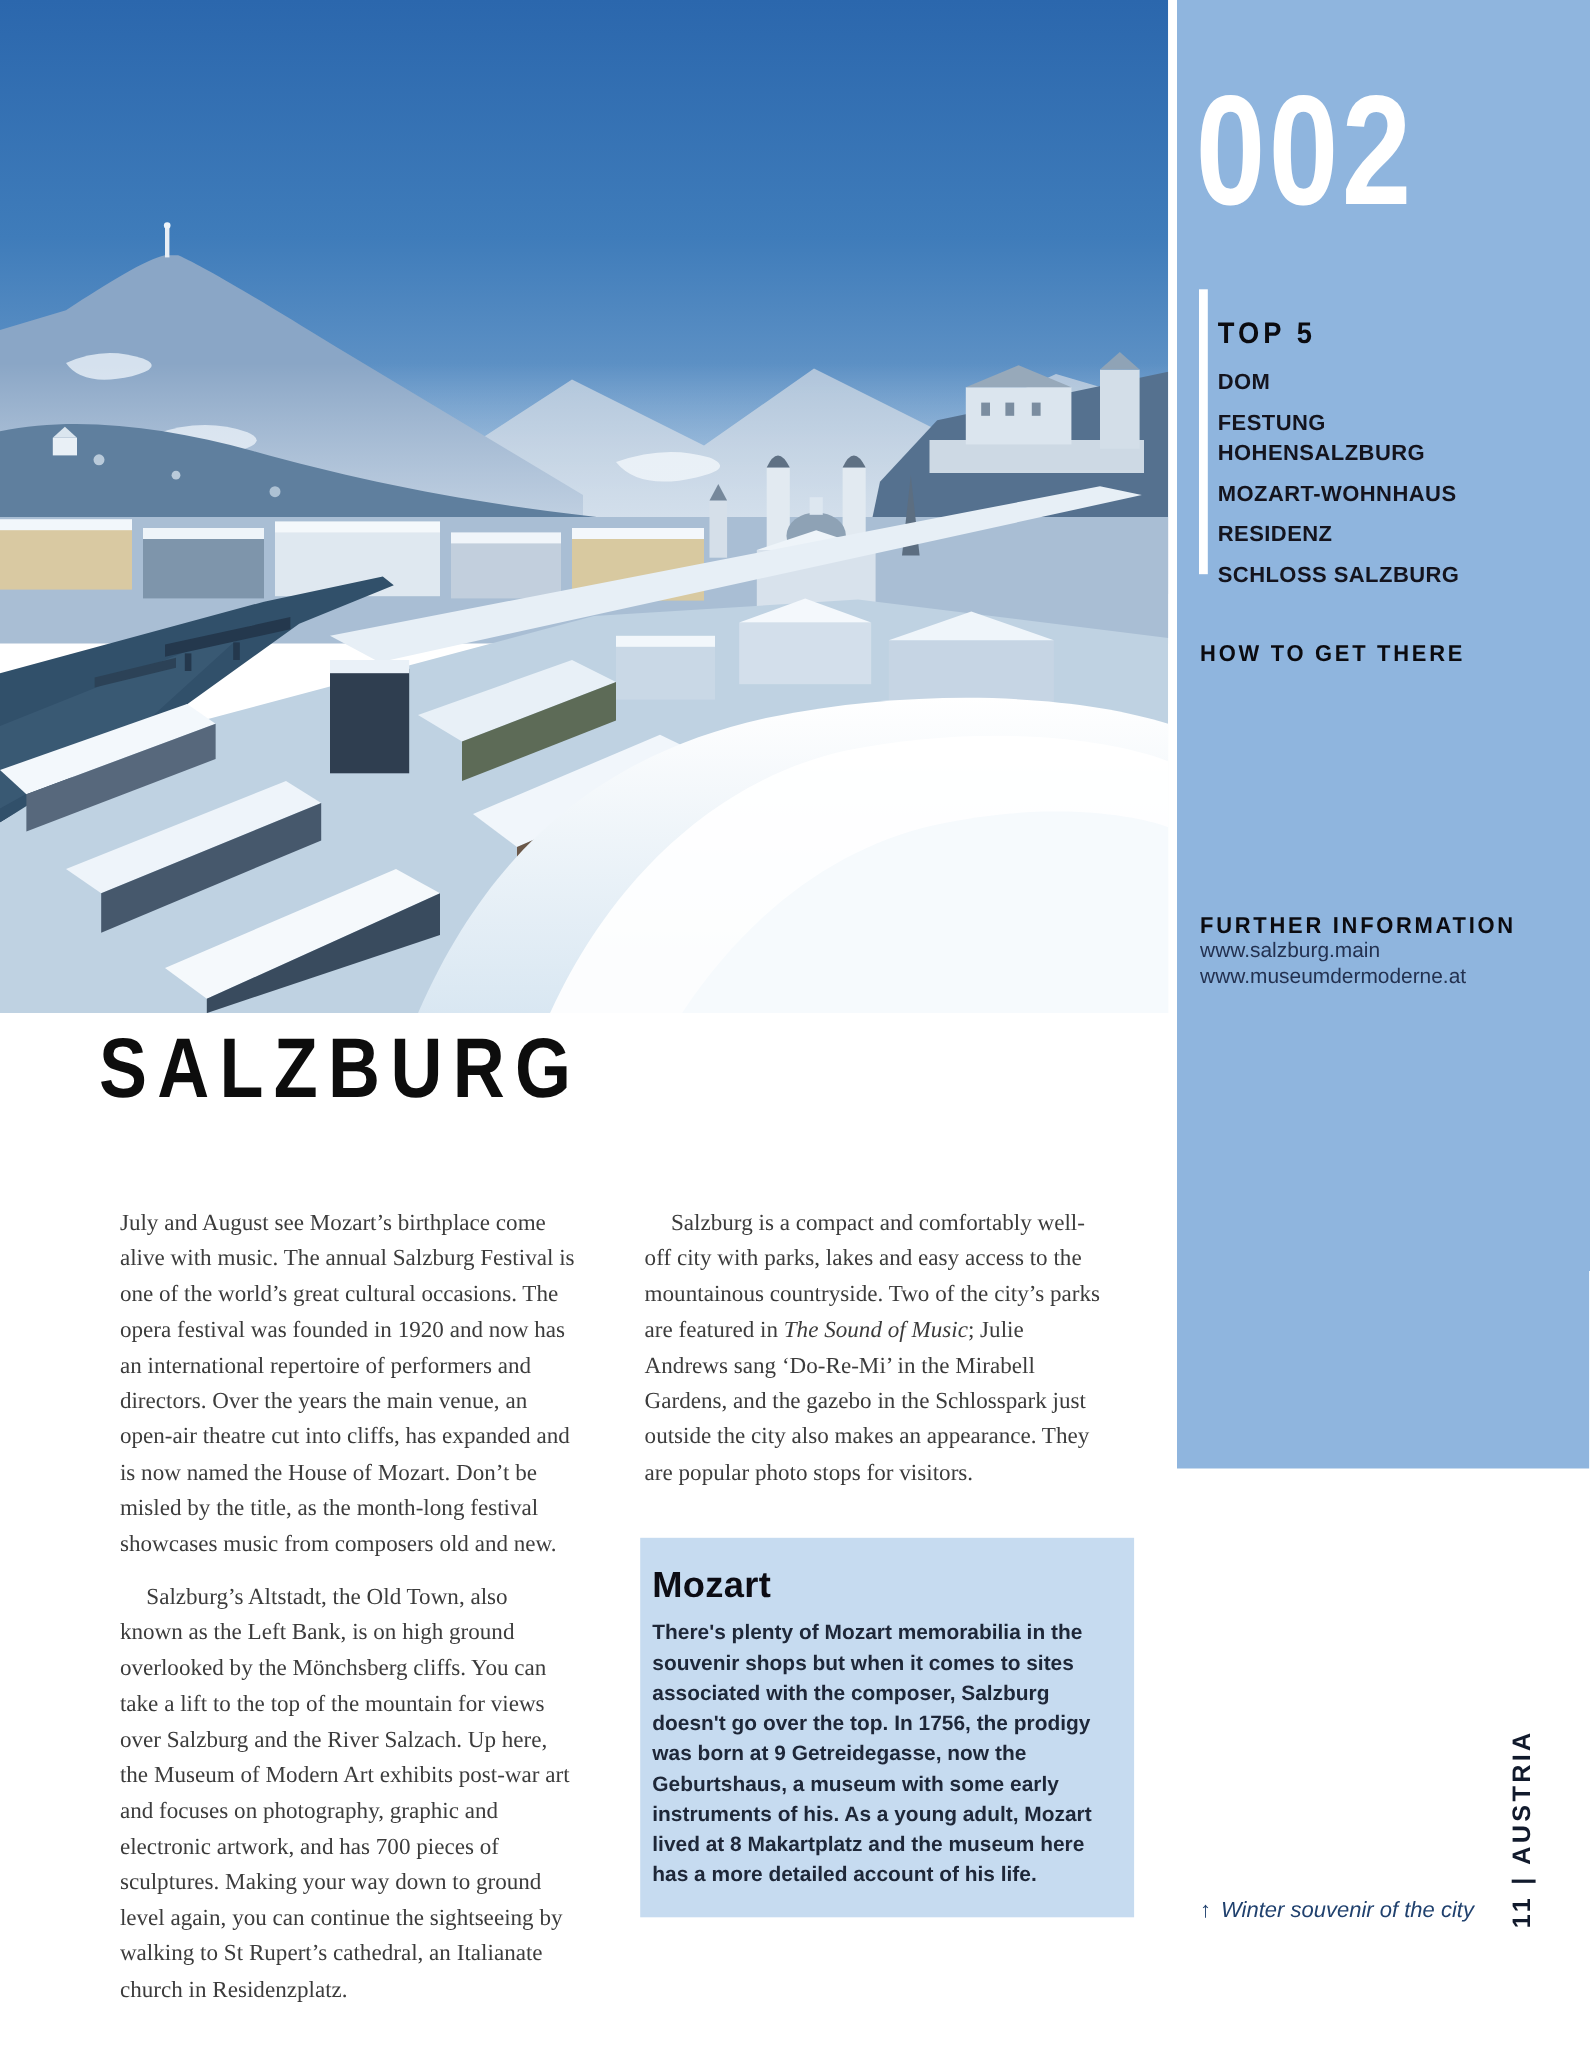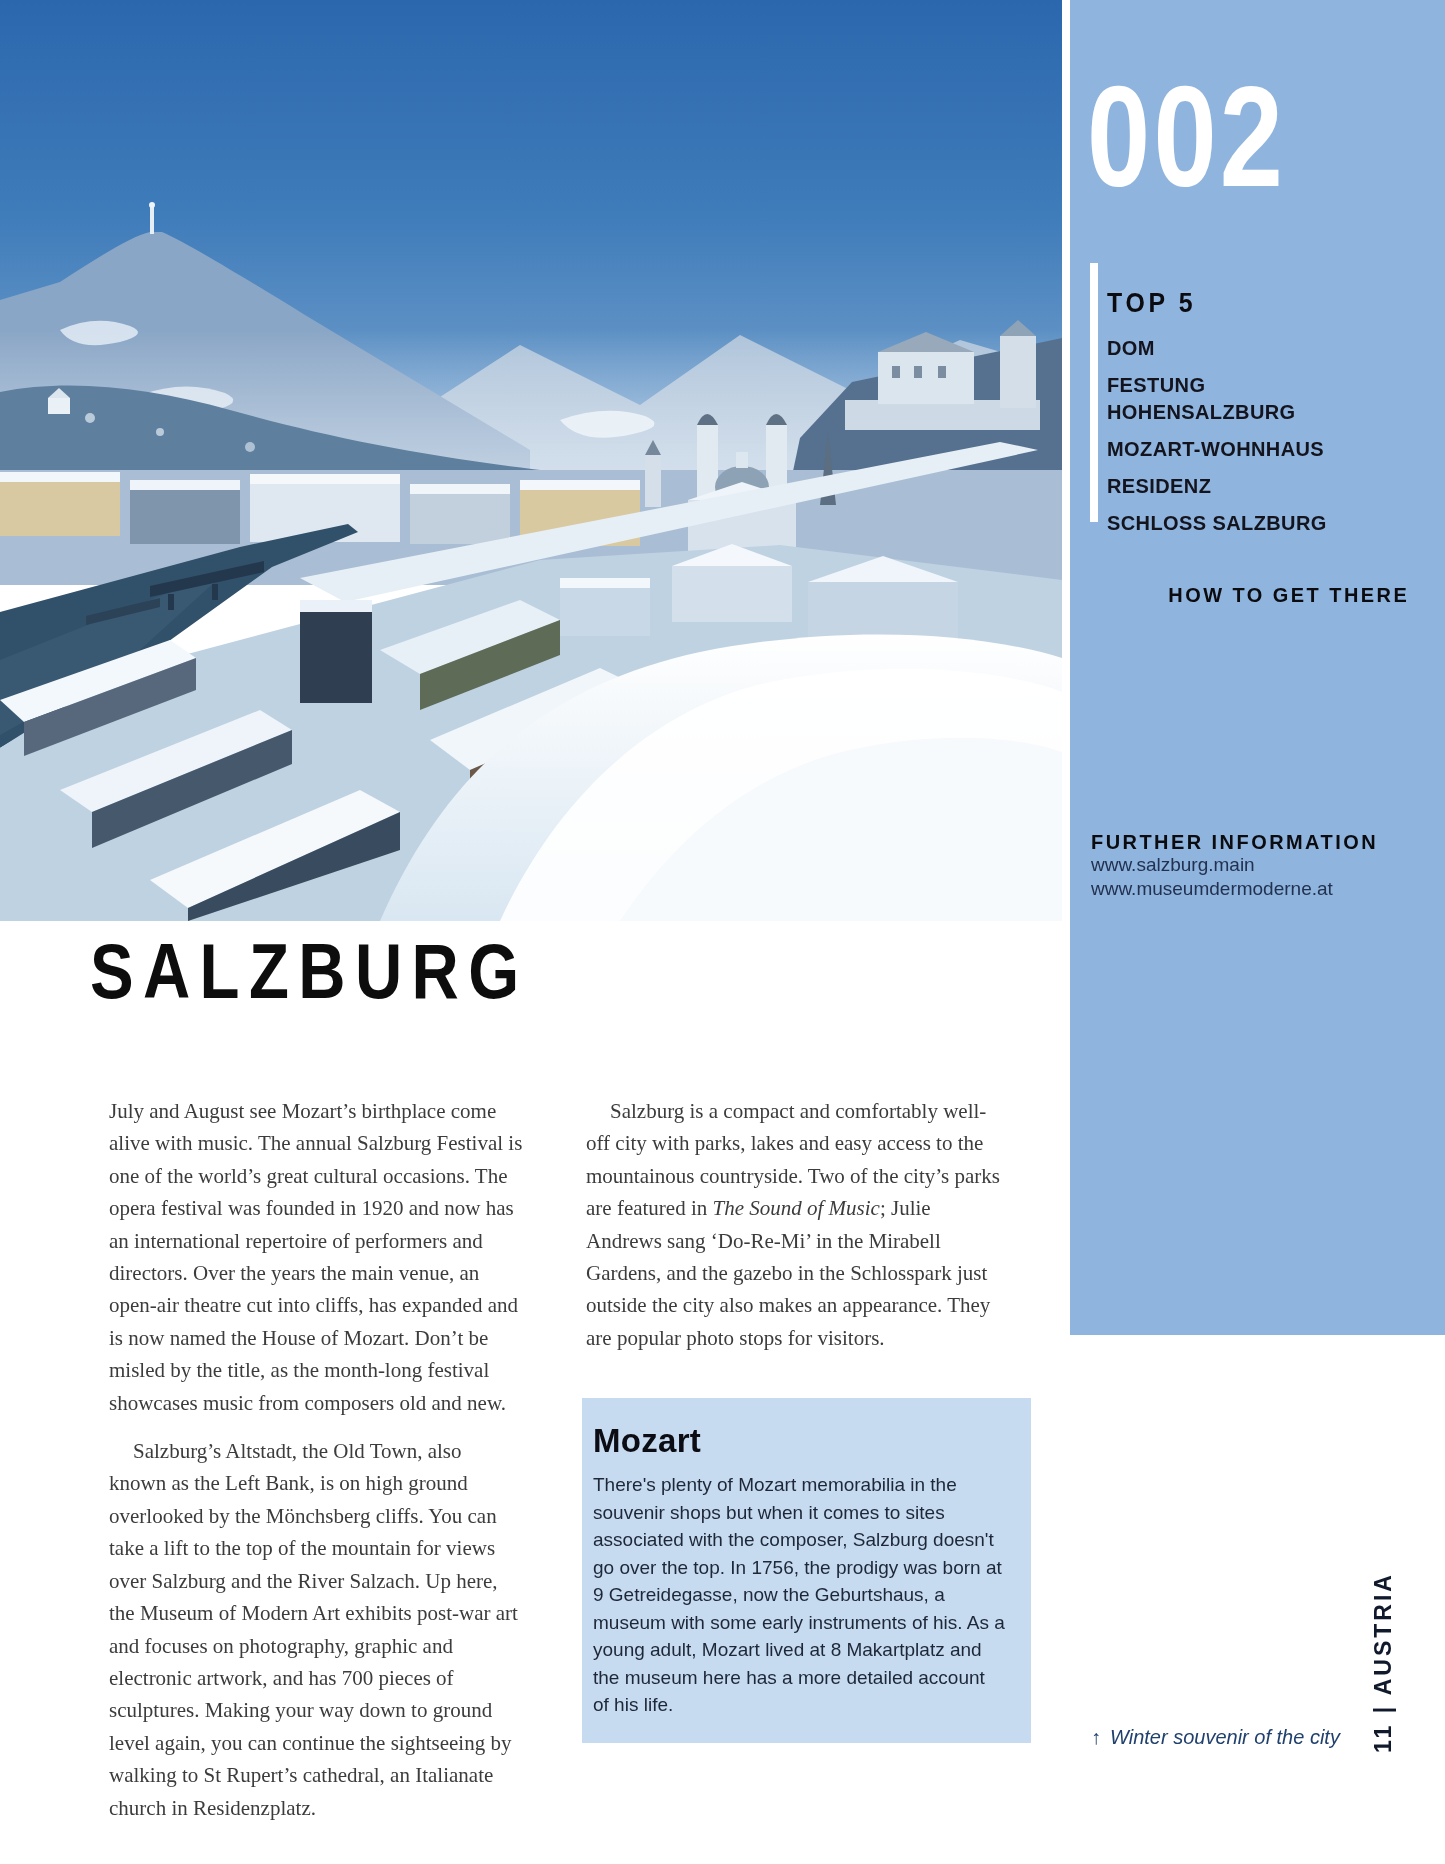--- a/index.html
+++ b/index.html
@@ -23,21 +23,21 @@
   .sidebar{position:absolute;left:1070px;top:0;width:375px;height:1335px;background:var(--sidebar-bg);}
   .edition-number{position:absolute;left:17px;top:66px;font-weight:700;font-size:142px;line-height:1;
         color:var(--number-color);letter-spacing:4px;transform:scaleX(0.8);transform-origin:left top;white-space:nowrap;}
   .top5-rule{position:absolute;left:20px;top:263px;width:8px;height:259px;background:var(--rule-color);}
   .top5{position:absolute;left:37px;top:270px;width:250px;margin-top:20px;}
   .top5-heading{font-weight:700;font-size:27px;line-height:1;letter-spacing:4px;color:var(--heading-color);
         transform:scaleX(0.92);transform-origin:left top;margin-bottom:18px;white-space:nowrap;}
   .top5-list{list-style:none;margin:0;padding:0;width:232px;}
   .top5-list li{font-weight:700;font-size:20px;line-height:27px;letter-spacing:0.4px;color:#14141e;margin-bottom:10px;}
   .side-section{position:absolute;left:21px;width:335px;}
-  .howto{top:583px;text-align:right;}
+  .howto{top:583px;}
   .further{top:830px;}
   .section-heading{font-weight:700;font-size:21px;line-height:1.1;letter-spacing:2.6px;color:var(--heading-color);
         transform:scaleX(0.95);transform-origin:left top;white-space:nowrap;}
   .section-body{margin:9px 0 0 0;font-size:19px;line-height:24.5px;color:var(--sidebar-text);}
   .url-line{font-size:19px;line-height:24px;color:var(--sidebar-text);}
   .further .url-line:first-of-type{margin-top:8px;}
   .caption{position:absolute;left:21px;top:1726px;font-style:italic;font-size:20px;color:var(--caption-color);white-space:nowrap;}
   .caption .arrow{font-style:normal;margin-right:9px;}
   .page-edge-label{position:absolute;left:300px;top:1575px;height:178px;writing-mode:vertical-rl;
         transform:rotate(180deg);font-weight:700;font-size:23px;letter-spacing:3px;color:#111a2c;white-space:nowrap;}
@@ -46,21 +46,21 @@
         letter-spacing:11px;color:#0d0d0d;transform:scaleX(0.85);transform-origin:left top;white-space:nowrap;}
   .col{position:absolute;top:1079px;font-family:"Liberation Serif",serif;font-size:21px;line-height:32.4px;
         color:var(--body-text);}
   .col p{margin:16px;}
   .col-left{left:93px;width:446px;}
   .col-right{left:570px;width:448px;}
   .indent{text-indent:24px;}
   .mozart-box{position:absolute;left:582px;top:1398px;width:449px;height:345px;box-sizing:border-box;
         background:var(--mozart-box-bg);padding:24px 26px 0 11px;}
   .mozart-box h2{margin:0;font-size:33px;font-weight:700;color:#0c0c14;letter-spacing:0.3px;}
-  .mozart-box p{margin:11px 0 0 0;font-size:19px;line-height:27.5px;color:#1e2738;}
+  .mozart-box p{margin:11px 0 0 0;font-size:19px;line-height:27.5px;color:#1e2738;font-weight:bold;}
 </style>
 </head>
 <body>
 
 <div id="page">
 
   <div class="photo">
     <svg viewBox="0 0 1062 921" preserveAspectRatio="none">
       <defs>
         <linearGradient id="skyG" x1="0" y1="0" x2="0" y2="1">

